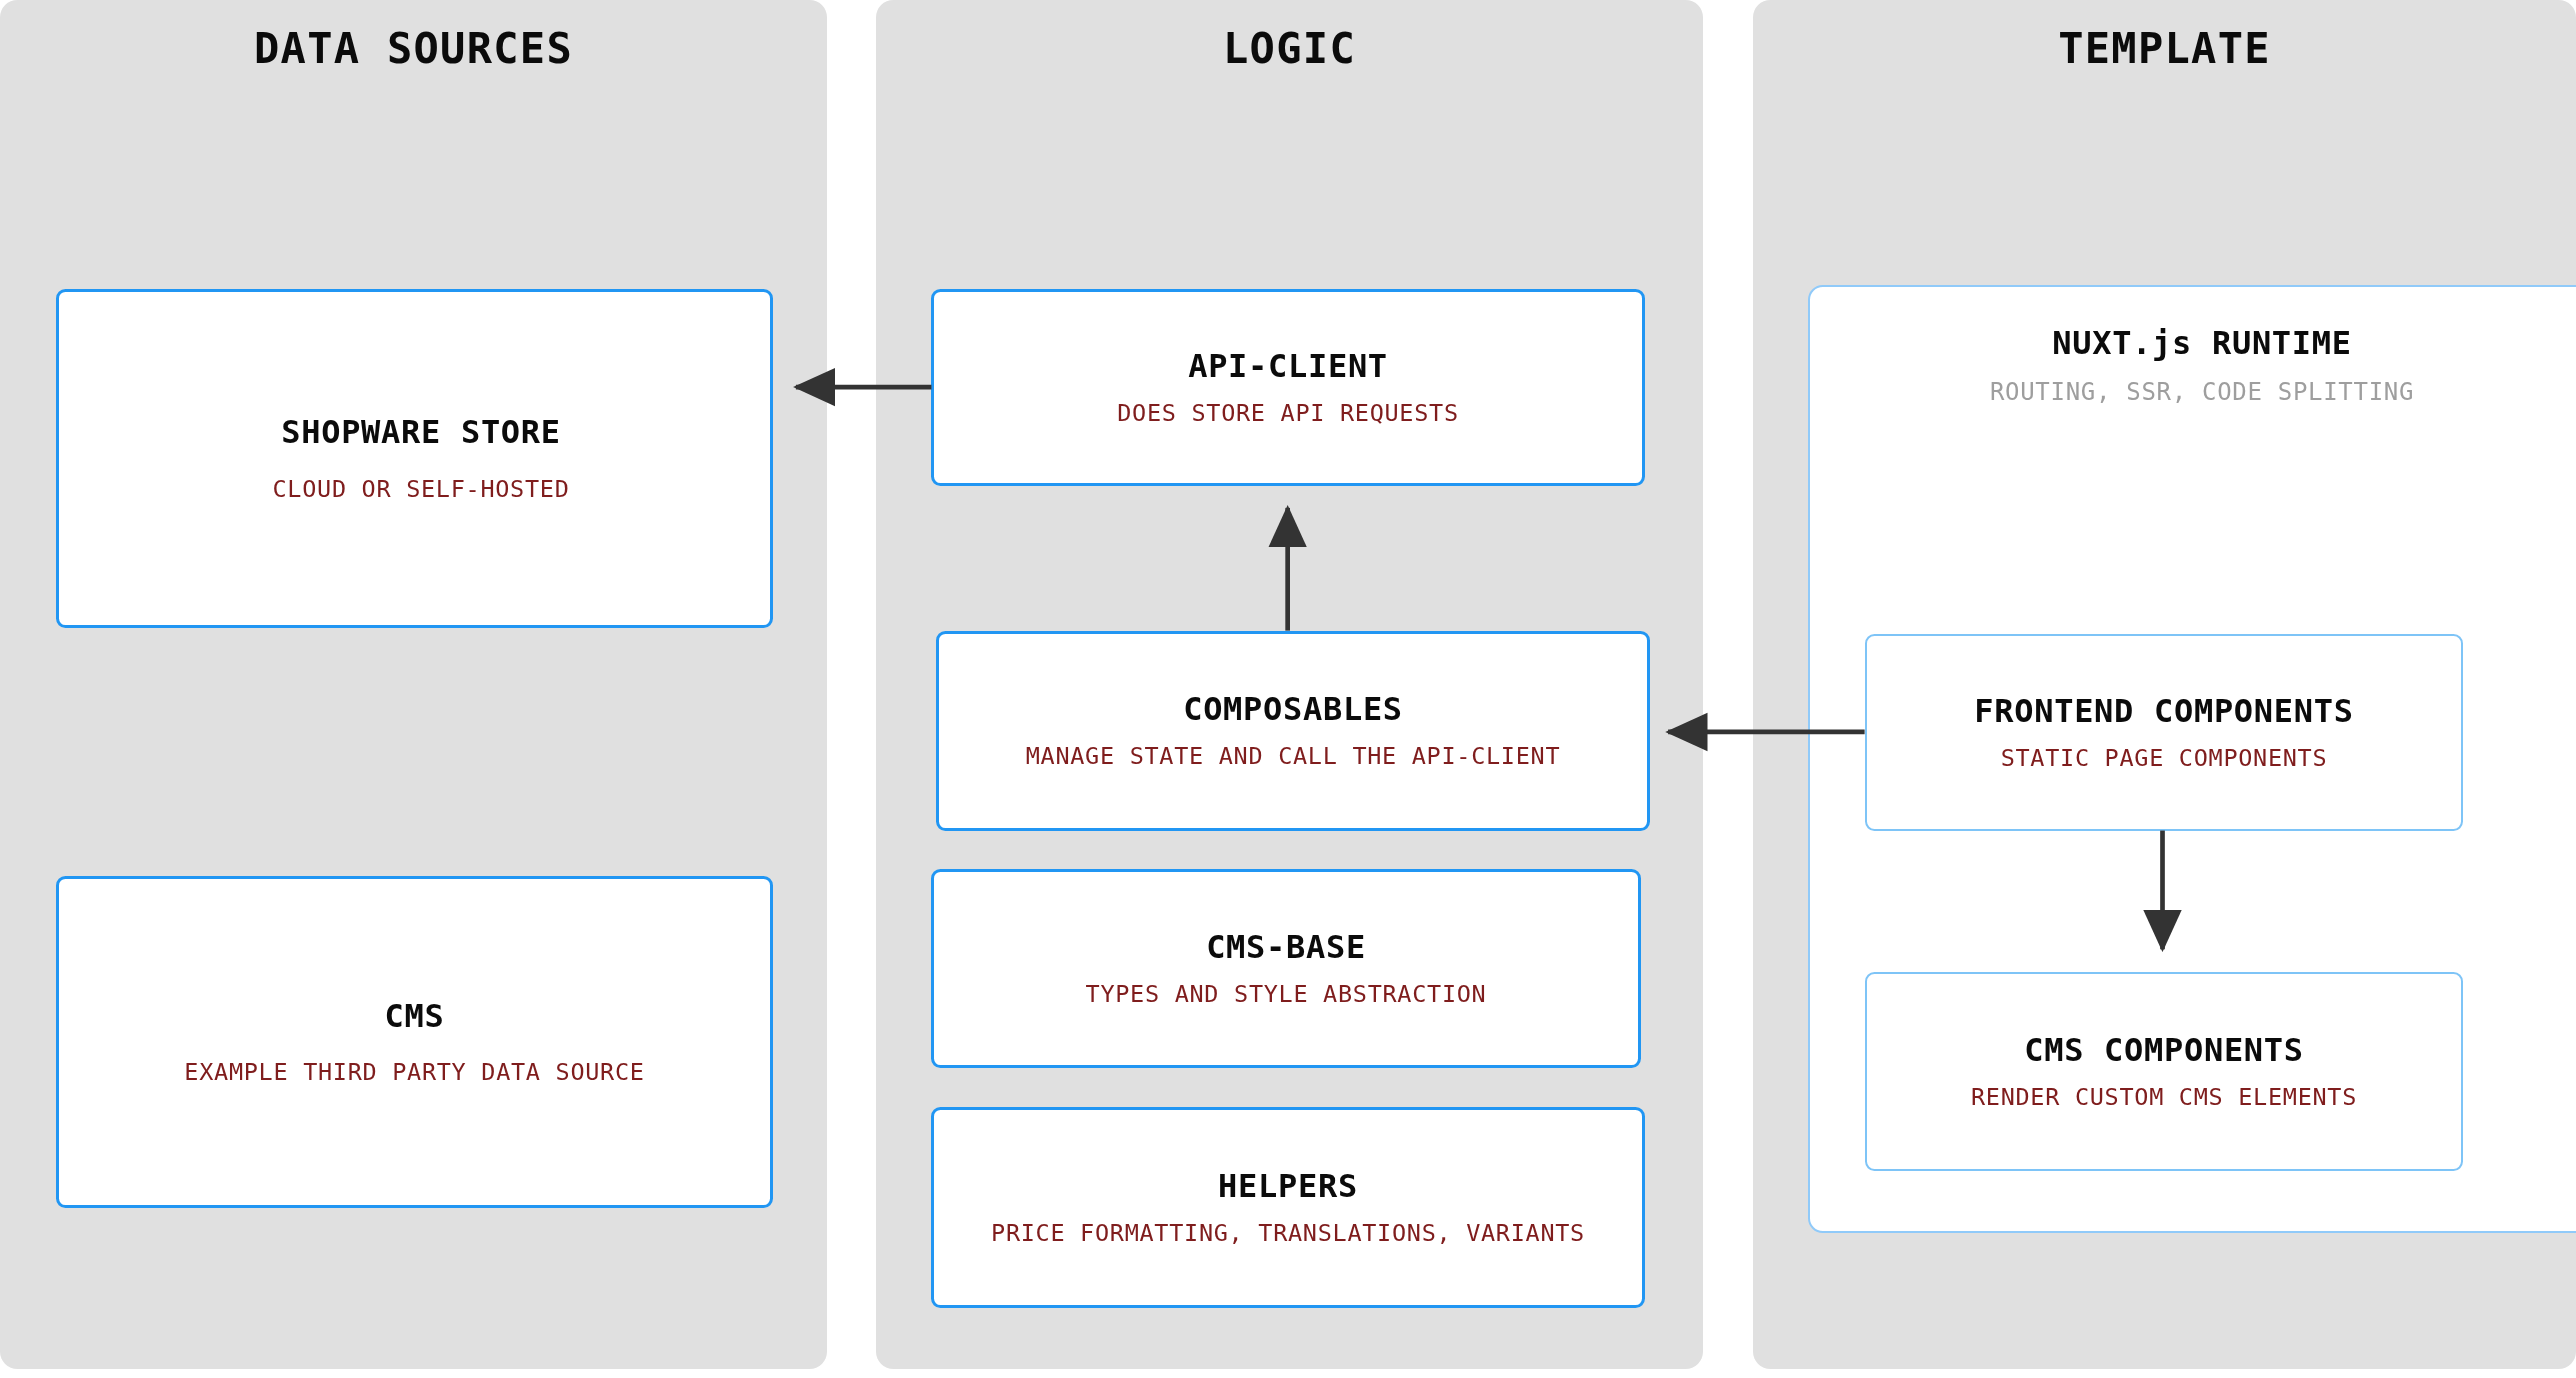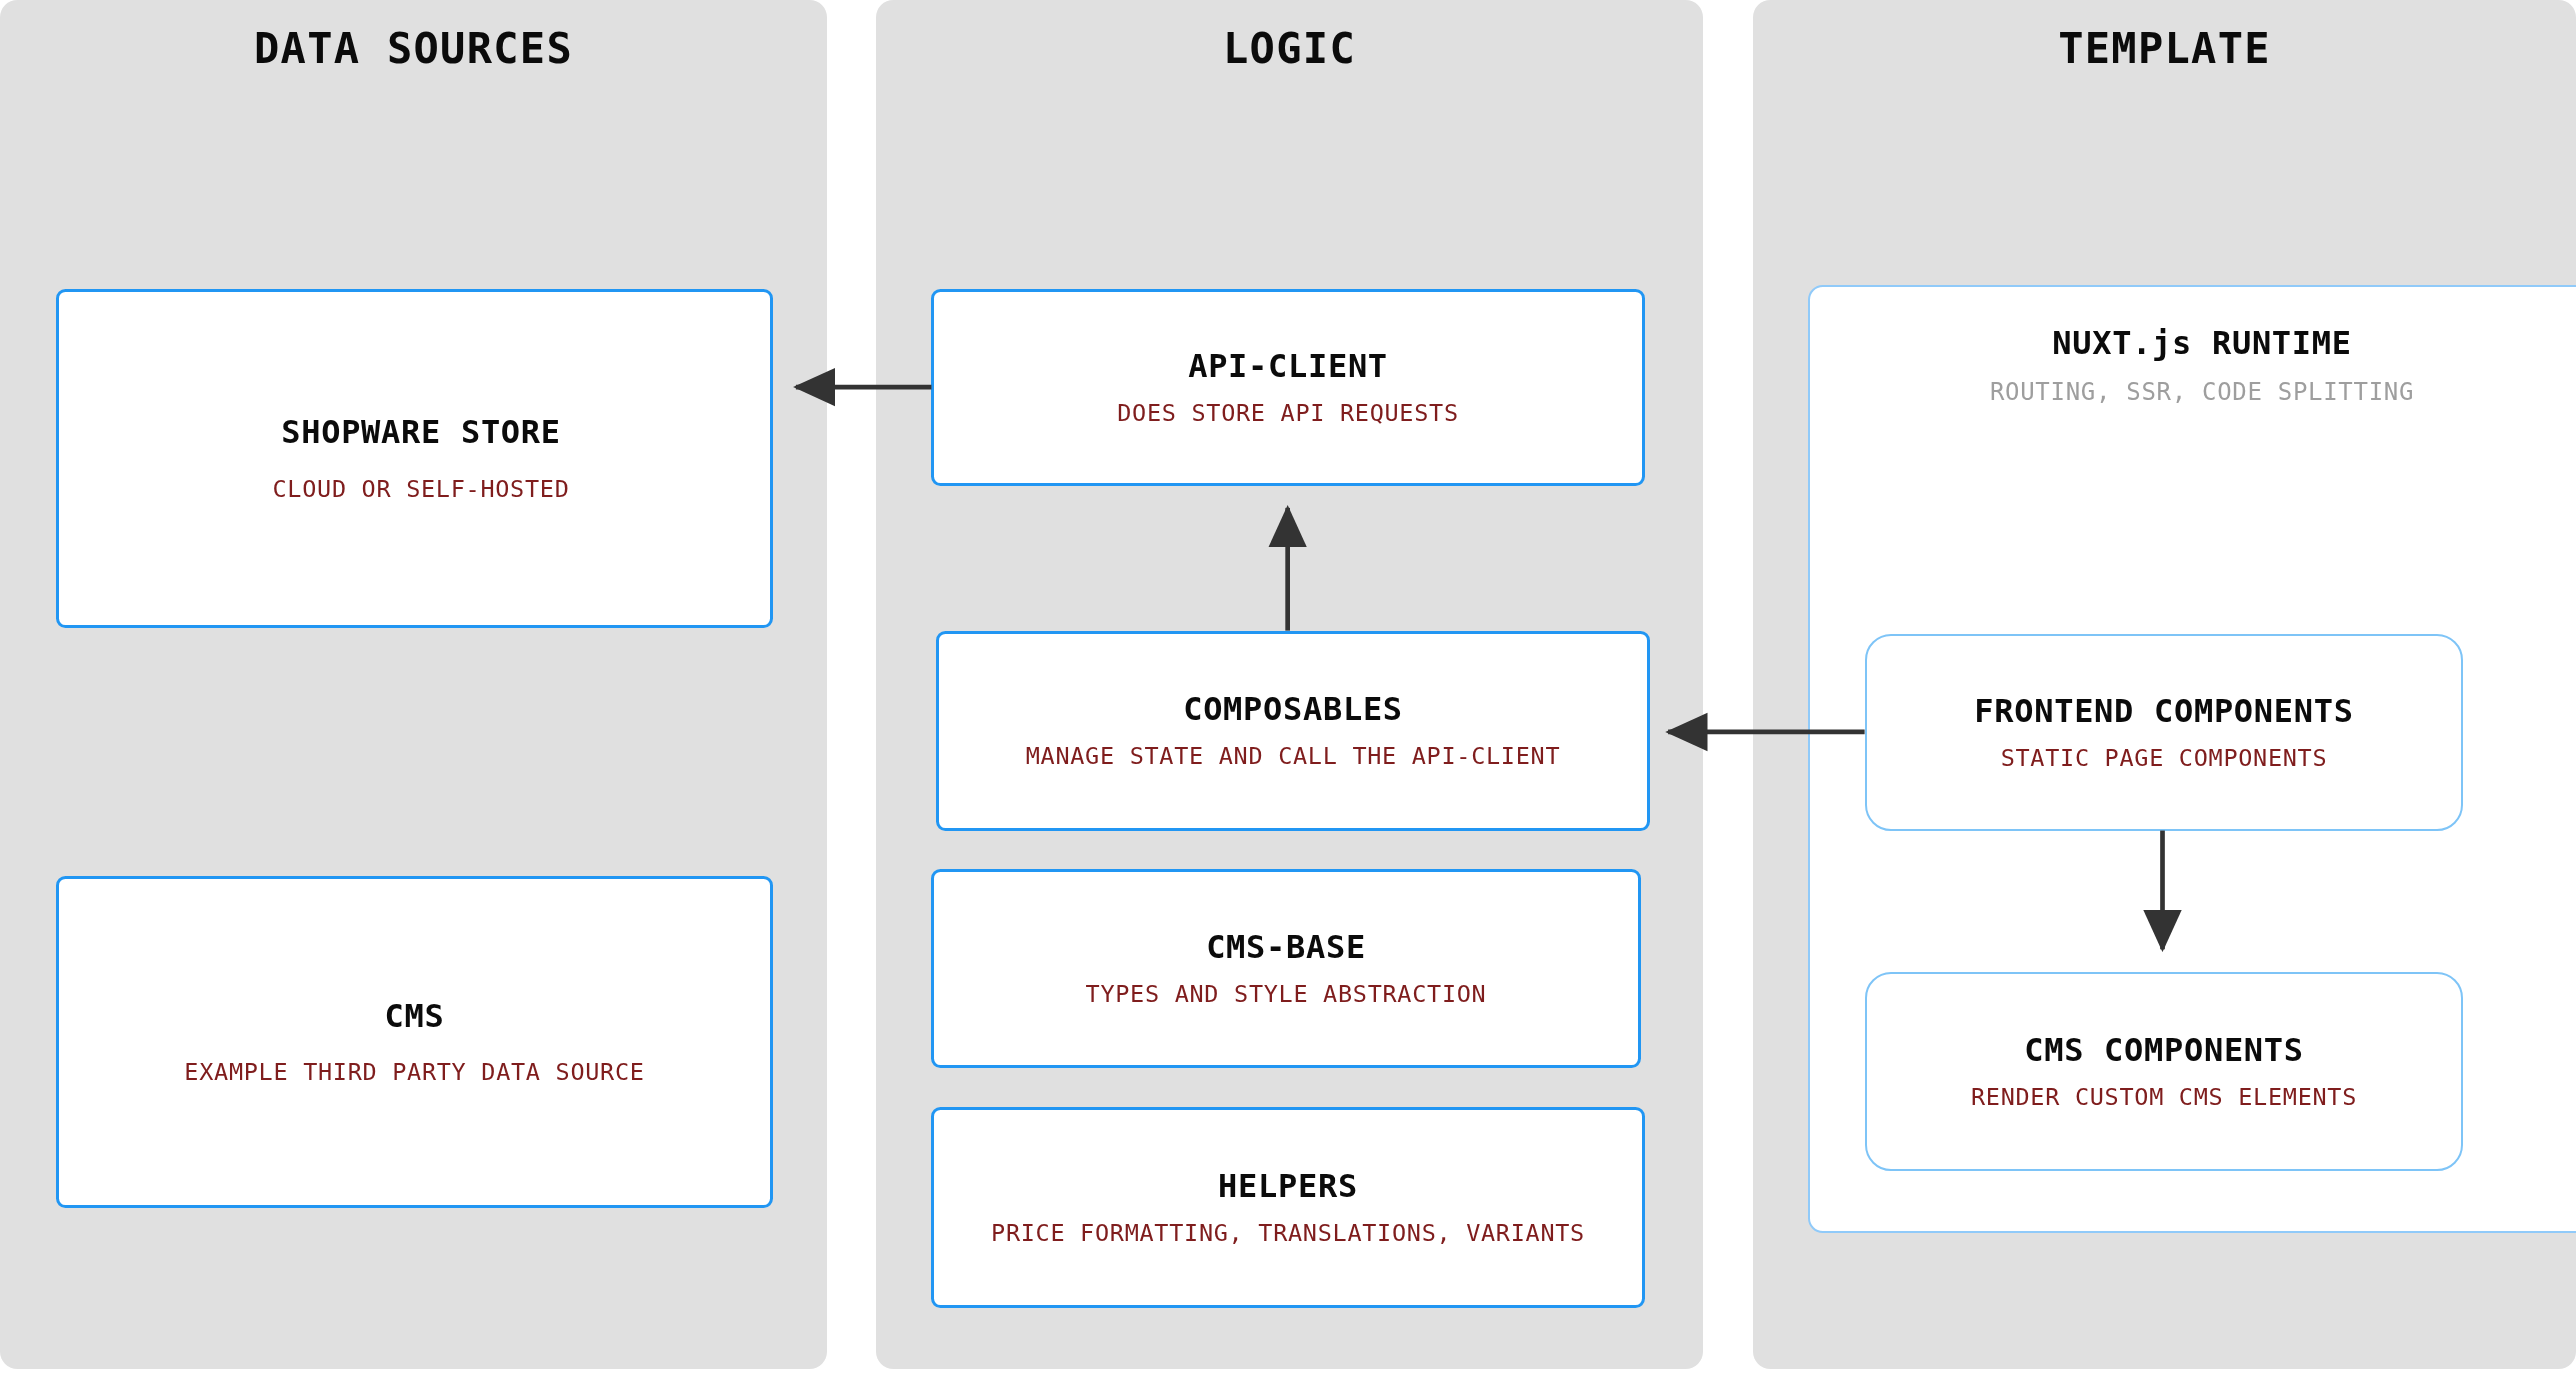--- a/index.html
+++ b/index.html
@@ -82,21 +82,20 @@
     border-radius: 9.4px;
     box-sizing: border-box;
     display: flex;
     flex-direction: column;
     align-items: center;
     justify-content: center;
   }
   .node.light {
     border-color: #7ec4f7;
     border-width: 2.7px;
-    border-radius: 26px;
   }
   .node-title {
     font-family: "DejaVu Sans Mono", monospace;
     font-size: 32px;
     font-weight: 700;
     letter-spacing: 0.7px;
     color: #0b0b0b;
     line-height: 1;
     text-align: center;
     white-space: nowrap;

